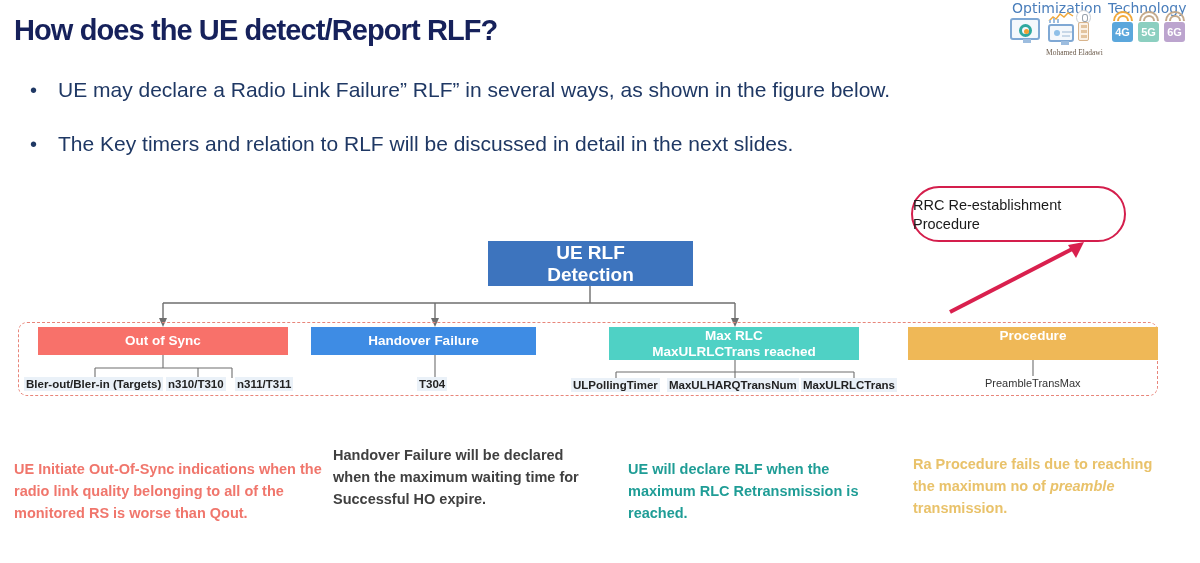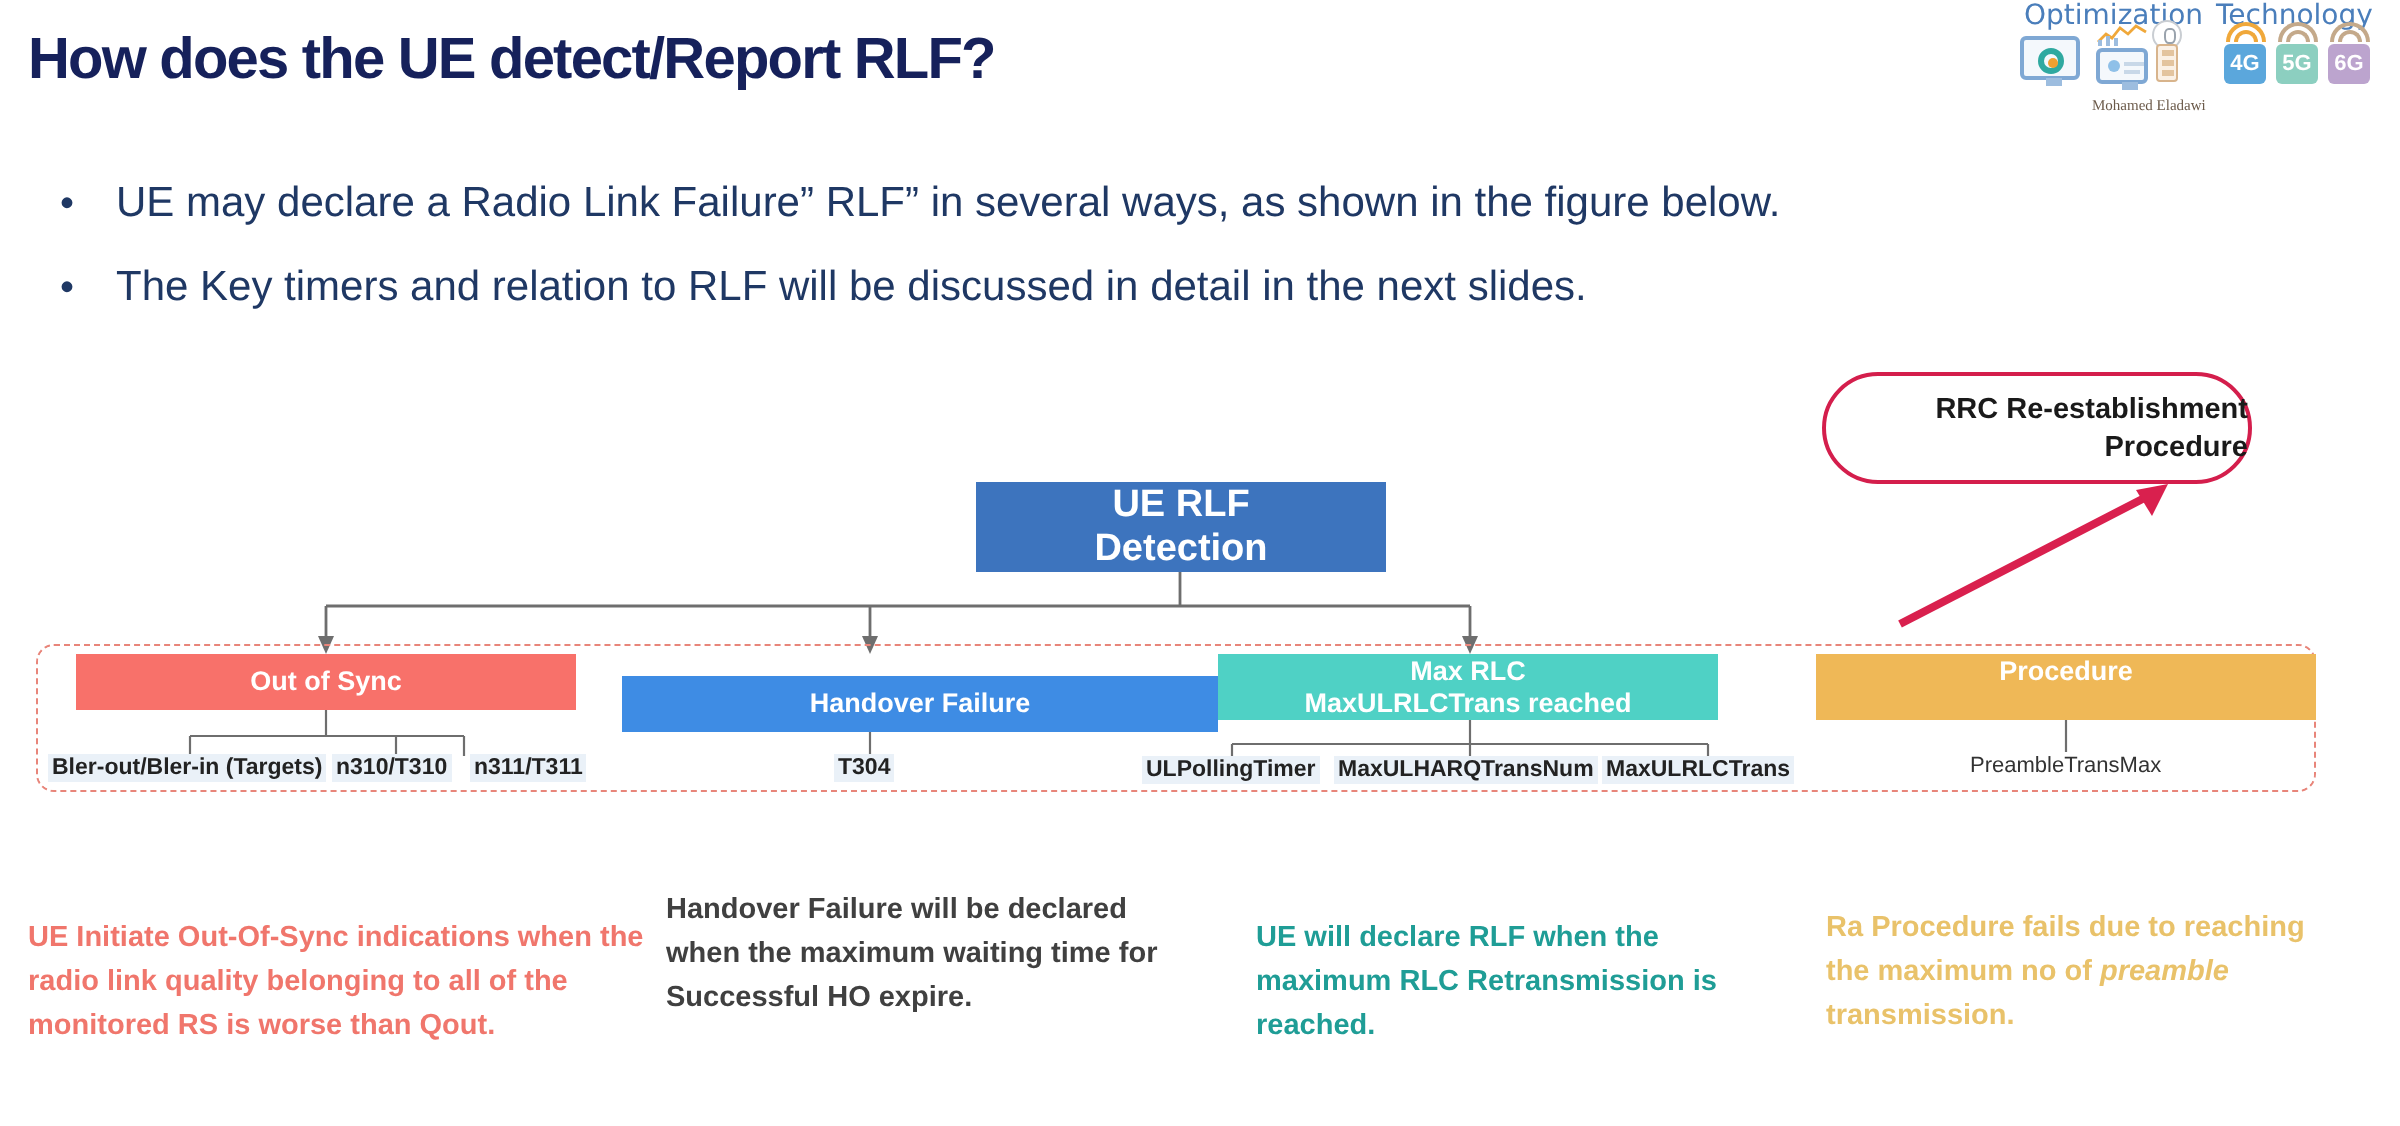--- a/index.html
+++ b/index.html
@@ -133,21 +133,21 @@
     color: #1F3864;
     font-family: "Liberation Sans", sans-serif;
     white-space: nowrap;
   }
   .bullet .dot {
     display: inline-block;
     width: 28px;
     color: #1F3864;
     font-size: 20px;
   }
-  .b1 { top: 90px; }
+  .b1 { top: 78px; }
   .b2 { top: 132px; }
 
   
   .diagram { position: absolute; left: 0; top: 0; width: 1200px; height: 563px; }
 
   .node {
     position: absolute;
     box-sizing: border-box;
     text-align: center;
     color: #ffffff;
@@ -164,23 +164,23 @@
   }
 
   .node-rrc {
     position:absolute;
     left: 911px; top: 186px; width: 215px; height: 56px;
     border: 2.5px solid #D41E4C;
     border-radius: 28px;
     background: #ffffff;
     color: #1a1a1a;
     font-size: 14.5px;
-    font-weight: bold;
+    font-weight: normal;
     line-height: 19px;
-    text-align: right;
+    text-align: left;
     padding-top: 8px;
     box-sizing: border-box;
     font-family: "Liberation Sans", sans-serif;
   }
 
   .dash-region {
     position: absolute;
     left: 18px; top: 322px; width: 1140px; height: 74px;
     border: 1.6px dashed #E8857A;
     border-radius: 9px;
@@ -194,21 +194,21 @@
     text-align: center;
     font-weight: bold;
     font-size: 13.5px;
     color: #ffffff;
     line-height: 28px;
     font-family: "Liberation Sans", sans-serif;
   }
   .cat2 { height: 33px; line-height: 16px; padding-top: 1px; font-size: 13.5px; }
 
   .cat-sync { left: 38px; top: 327px; width: 250px; background: #F8716A; }
-  .cat-ho   { left: 311px; top: 327px; width: 298px; background: #3E8CE4; margin-top: 11px; }
+  .cat-ho   { left: 311px; top: 327px; width: 225px; background: #3E8CE4; }
   .cat-rlc  { left: 609px; top: 327px; width: 250px; background: #4FD1C5; }
   .cat-ra   { left: 908px; top: 327px; width: 250px; background: #EFB857; }
 
   .leaf {
     position: absolute;
     font-size: 11.5px;
     font-weight: bold;
     color: #222;
     background: #EAF1F8;
     white-space: nowrap;

